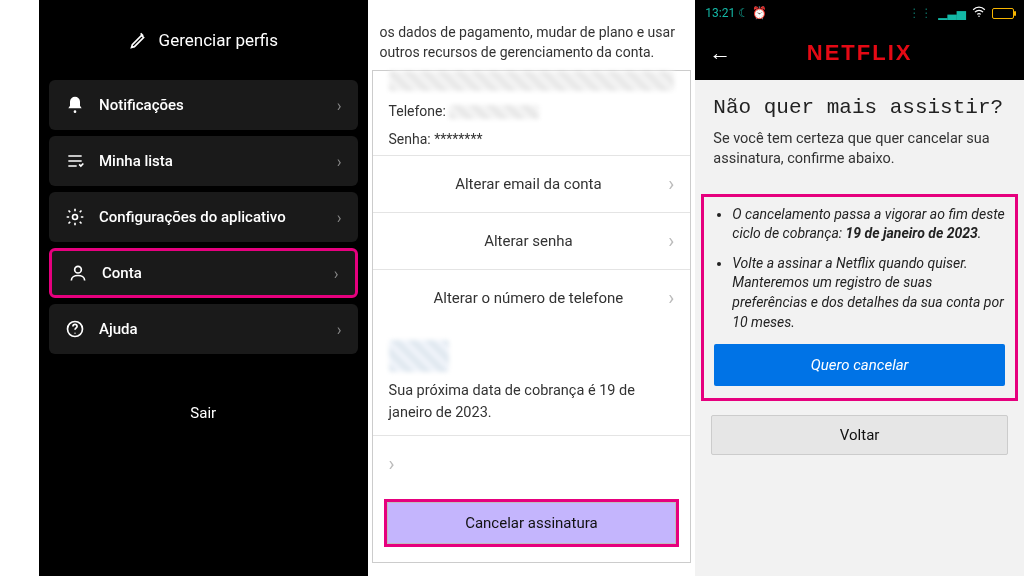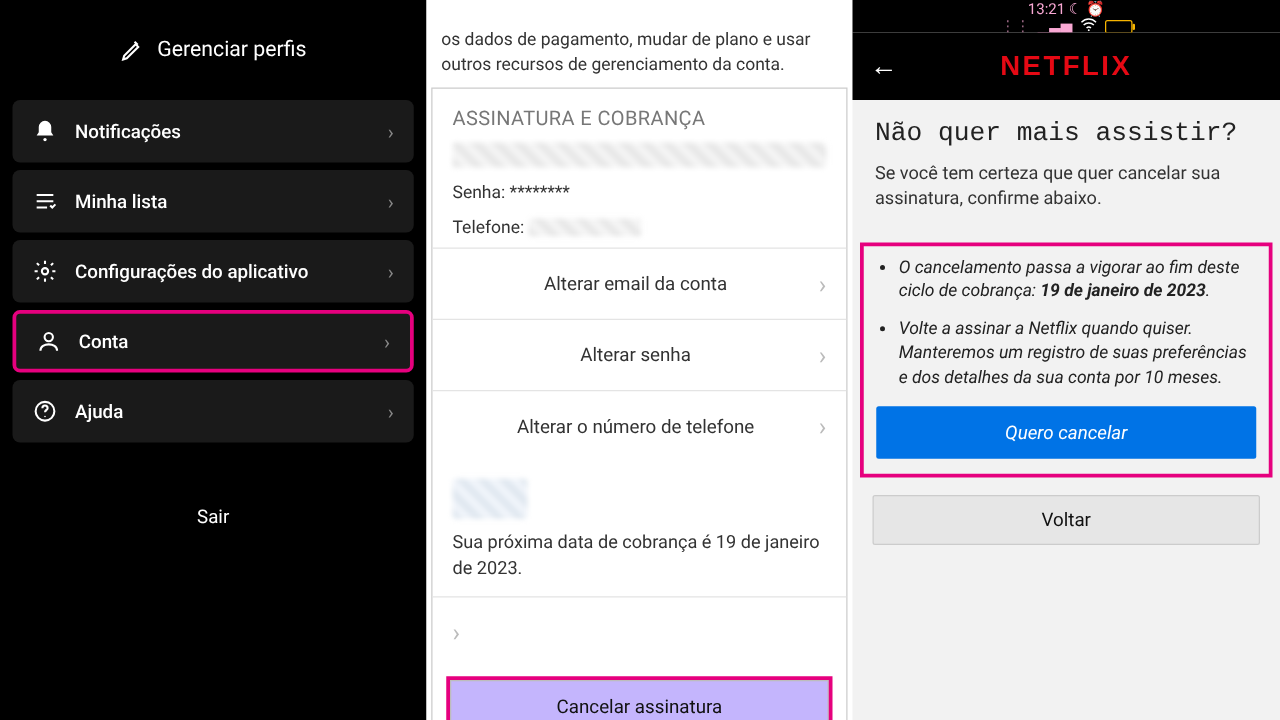--- a/index.html
+++ b/index.html
@@ -12,20 +12,21 @@
     overflow: hidden;
   }
   
   .panel1 {
     width: 341px;
     height: 576px;
     background: #000;
     color: #fff;
     padding: 10px 10px 0 10px;
     position: relative;
+    margin-left: 39px;
   }
   .p1-header {
     display: flex;
     align-items: center;
     justify-content: center;
     gap: 10px;
     height: 60px;
   }
   .p1-header span { font-size: 17px; color: #fff; }
   .menu-group { margin-top: 10px; }
@@ -152,28 +153,27 @@
   .panel3 {
     width: 342px;
     height: 576px;
     background: #f2f2f2;
     color: #222;
     display: flex;
     flex-direction: column;
   }
   .p3-status {
     background: #000;
-    color: #f9a8d4;
+    color: #14b8a6;
     height: 26px;
     display: flex;
     align-items: center;
     padding: 0 10px;
     font-size: 12px;
     justify-content: space-between;
-    flex-direction: column;
   }
   .p3-status .right { display: flex; gap: 6px; align-items: center; }
   .p3-topbar {
     background: #000;
     height: 54px;
     display: flex;
     align-items: center;
     justify-content: center;
     position: relative;
   }
@@ -319,27 +319,26 @@
       <span class="chev">›</span>
     </div>
   </div>
 
   <div class="logout">Sair</div>
 </div>
 
 <div class="panel2">
   <div class="p2-intro">os dados de pagamento, mudar de plano e usar outros recursos de gerenciamento da conta.</div>
   <div class="p2-box">
-    <div class="p2-section-title">ASSINATURA E COBRANÇA</div>
     <div class="p2-blur"></div>
     <div class="p2-field">
+      <span>Telefone: </span><span class="p2-blur sm"></span>
+    </div>
+    <div class="p2-field">
       <span>Senha: </span><span>********</span>
-    </div>
-    <div class="p2-field">
-      <span>Telefone: </span><span class="p2-blur sm"></span>
     </div>
 
     <div class="p2-row">
       <span class="txt">Alterar email da conta</span>
       <span class="chev2">›</span>
     </div>
     <div class="p2-row">
       <span class="txt">Alterar senha</span>
       <span class="chev2">›</span>
     </div>

